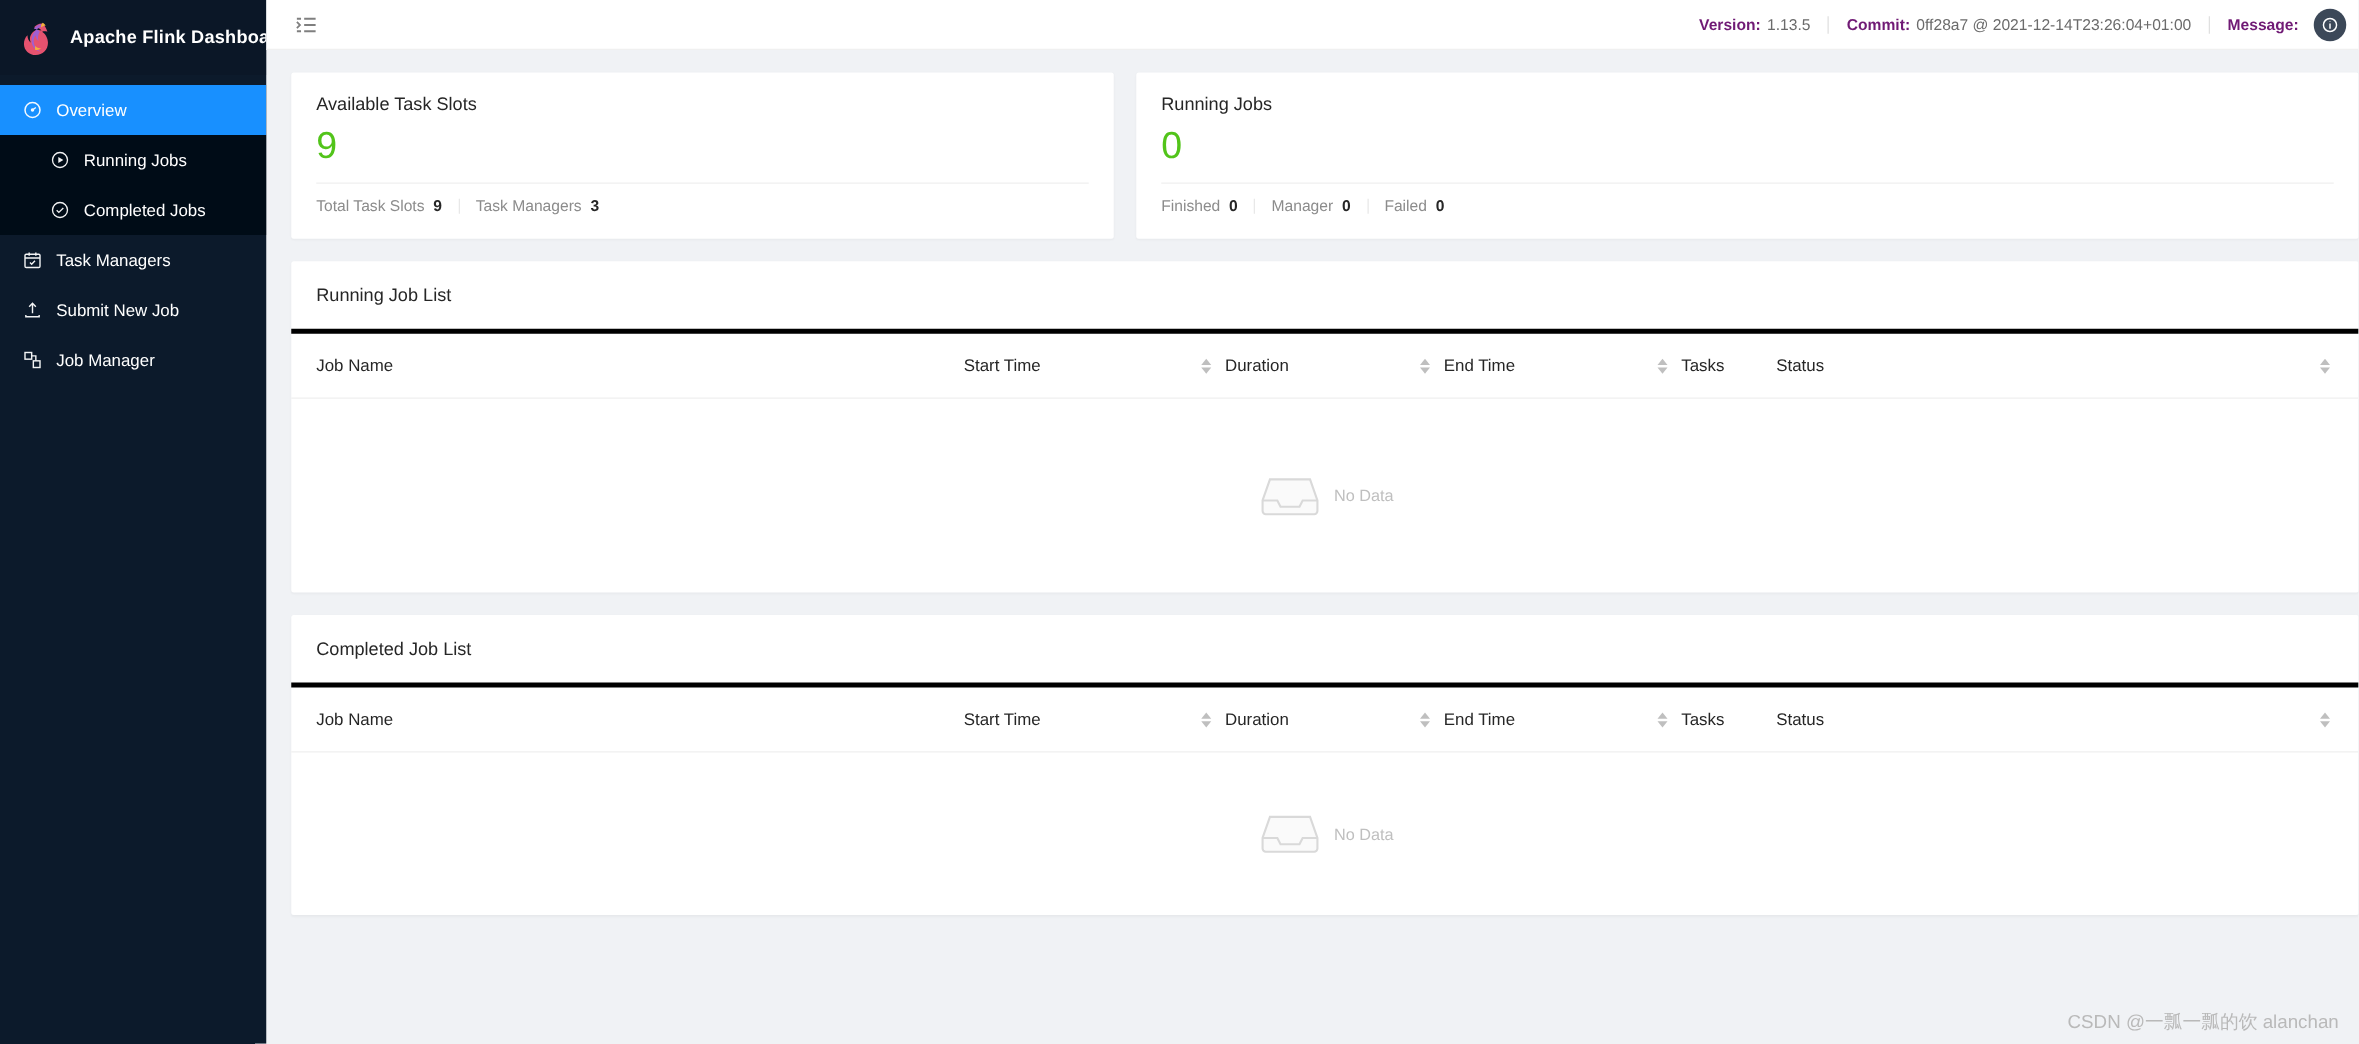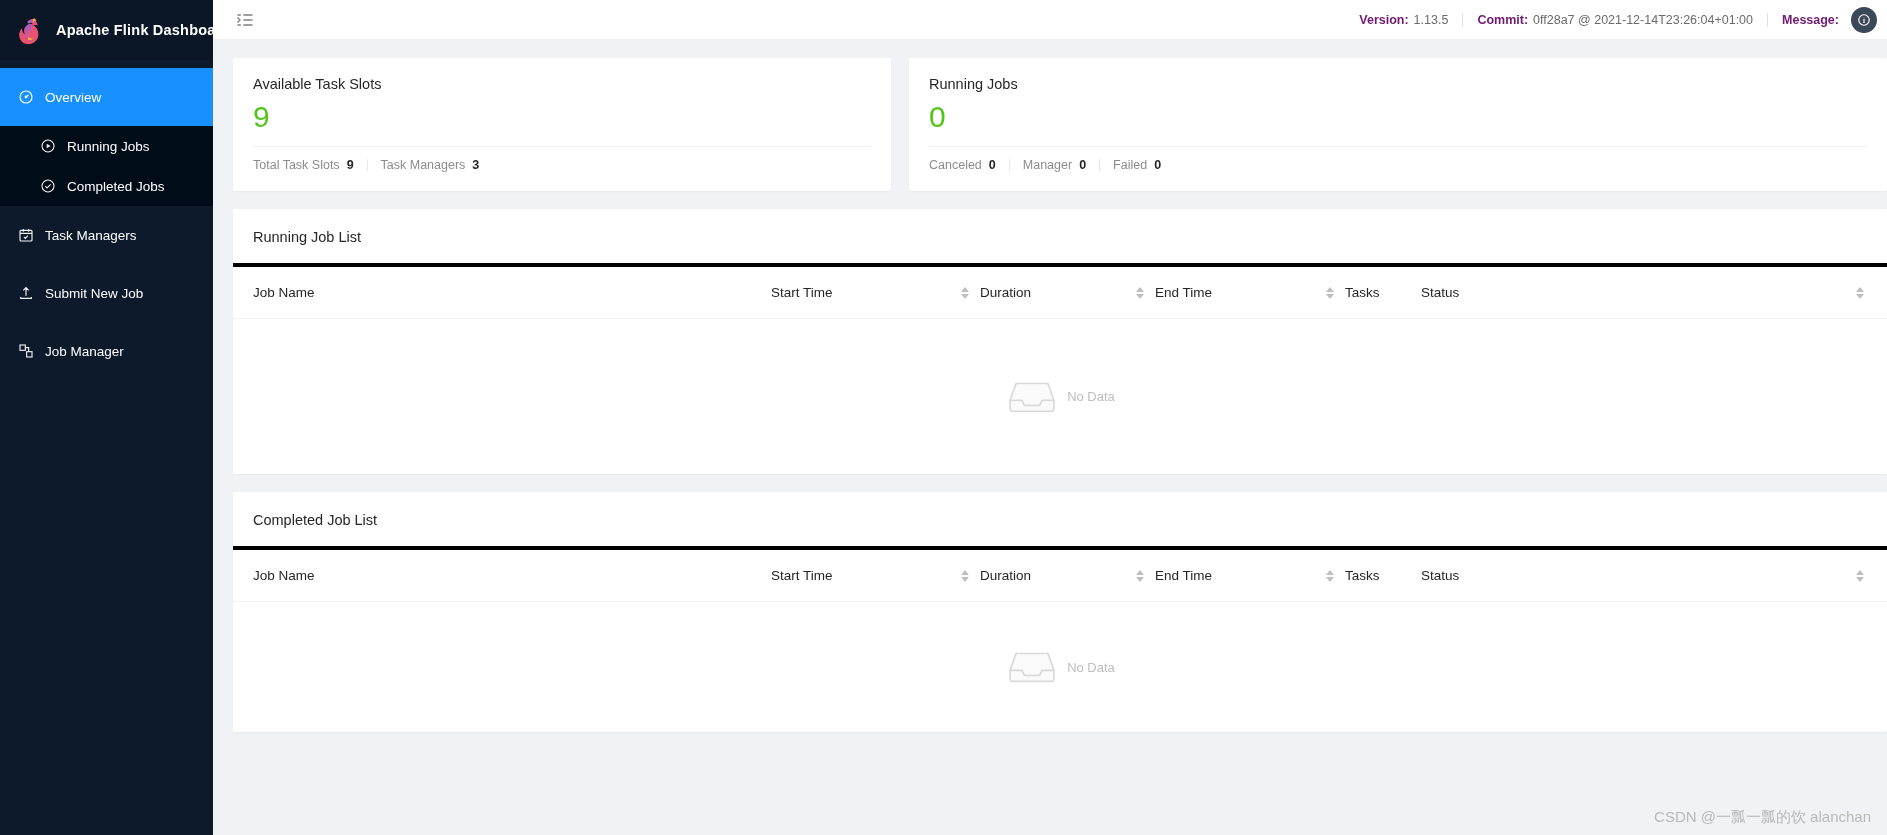--- a/index.html
+++ b/index.html
@@ -24,21 +24,21 @@
     padding: 0 14px;
     background: #0b1727;
   }
   .brand-logo { width: 30px; height: 30px; flex: 0 0 30px; }
   .brand-title {
     color: #ffffff; font-size: 14.5px; font-weight: bold;
     letter-spacing: .2px; white-space: nowrap;
   }
   .nav { padding-top: 8px; }
   .nav-item {
-    height: 58px; display: flex; align-items: center;
+    height: 40px; display: flex; align-items: center;
     padding: 0 0 0 18px; gap: 11px;
     color: #ffffff; font-size: 13.5px; cursor: pointer;
     position: relative;
   }
   .nav-item.active { background: #1890ff; }
   .nav-item .ico { width: 16px; height: 16px; flex: 0 0 16px; display: block; opacity: .95; }
   .nav-group-wrap { background: #000c17; }
   .nav-item.group-head { background: transparent; }
   .nav-item.sub {
     padding-left: 40px; font-size: 13.5px;
@@ -261,21 +261,21 @@
             </div>
           </div>
         </section>
 
         <section class="card jobs">
           <div class="card-title">Running Jobs</div>
           <div class="big-num" style="color: rgb(82, 196, 26);">0</div>
           <div class="card-sep"></div>
           <div class="card-foot">
             <div class="stat">
-              <span>Canceled</span>
+              <span>Finished</span>
               <b>0</b>
             </div>
             <div class="sdiv"></div>
             <div class="stat">
               <span>Manager</span>
               <b>0</b>
             </div>
             <div class="sdiv"></div>
             <div class="stat">
               <span>Failed</span>

